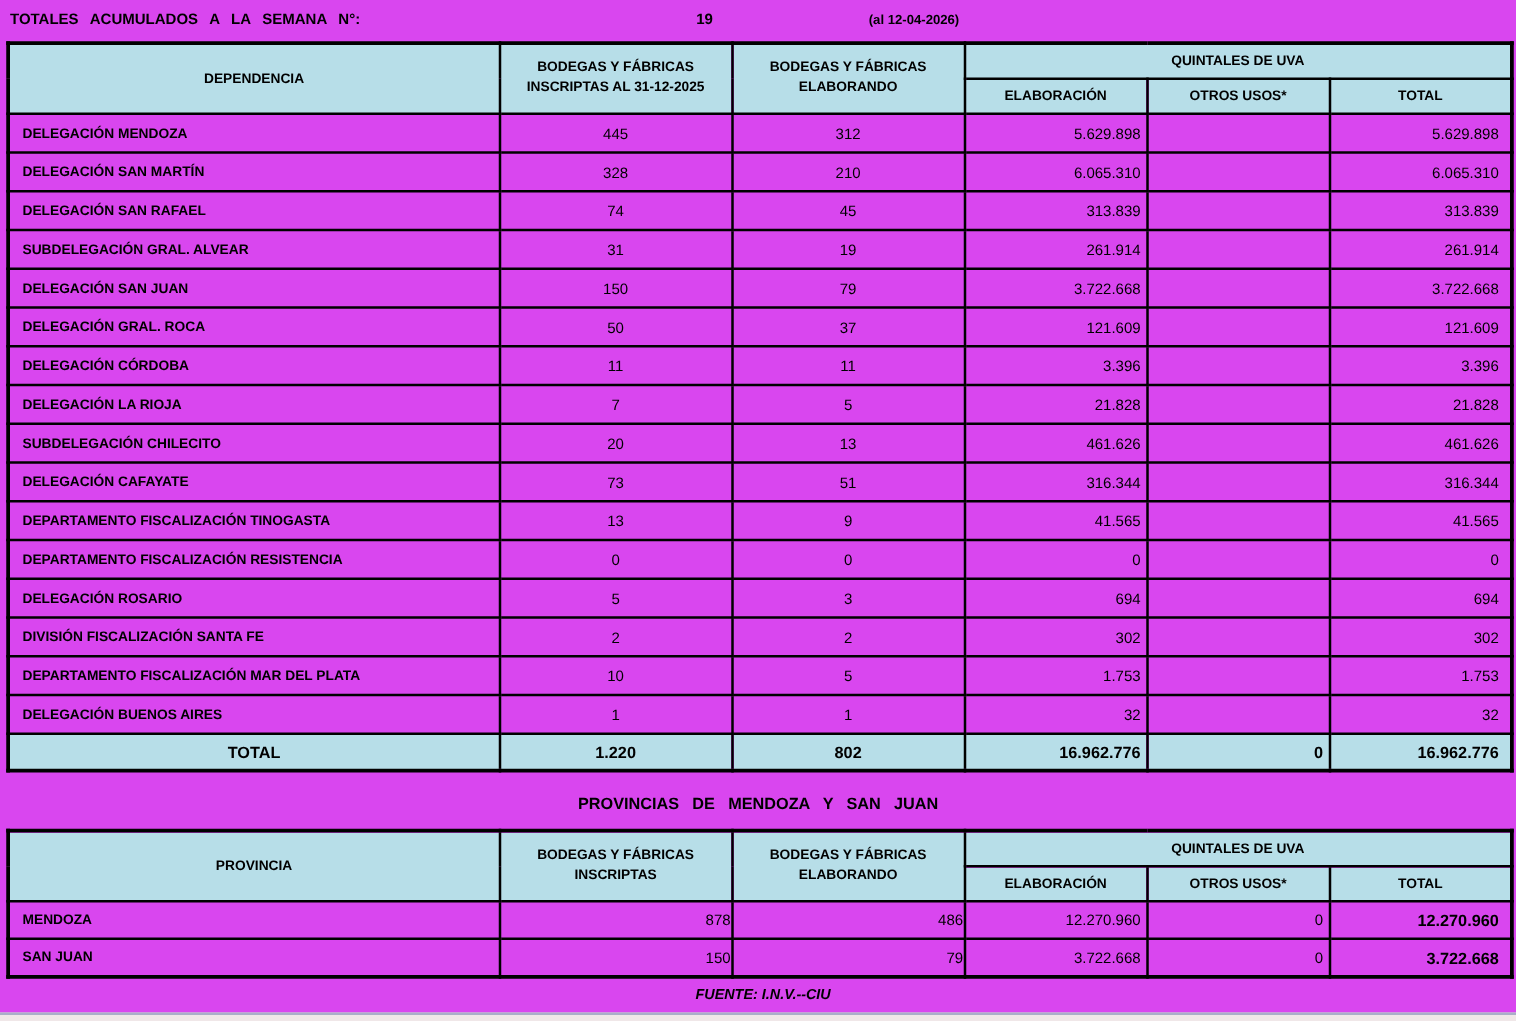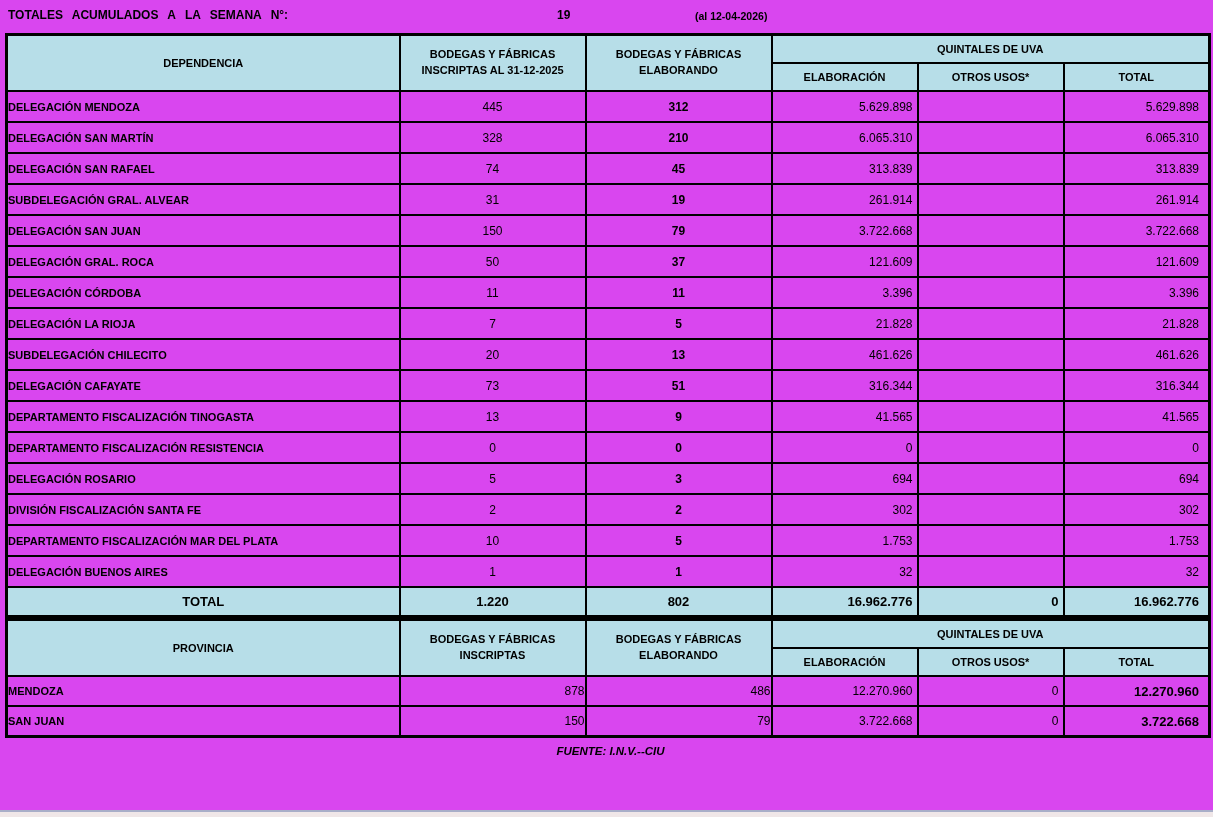--- a/index.html
+++ b/index.html
@@ -13,23 +13,23 @@
 
   
   table{border-collapse:collapse;table-layout:fixed;margin-left:5px;width:1203px;border:3px solid #000;}
   th,td{border:2px solid #000;overflow:hidden;white-space:nowrap;}
   th{background:#B7DEE8;font-size:11px;font-weight:bold;text-align:center;vertical-align:middle;color:#000;padding:0 2px;}
   th.pre{white-space:pre-line;line-height:1.45;}
   .hr1 th{height:26px;}
   .hr2 th{height:26px;}
 
   td{height:29px;font-size:12px;color:#000;vertical-align:middle;padding:0;}
-  .c1{font-weight:bold;font-size:11px;text-align:left;padding-left:0;}
+  .c1{font-weight:bold;font-size:11px;text-align:left;padding-left:10px;}
   .c2{text-align:center;font-weight:normal;}
-  .c3{text-align:center;font-weight:bold;}
+  .c3{text-align:center;}
   .c4{text-align:right;padding-right:4px;}
   .c5{text-align:right;padding-right:4px;}
   .c6{text-align:right;padding-right:9px;}
 
   #t1 tfoot td{background:#B7DEE8;font-weight:bold;font-size:13px;height:27px;}
   #t1 tfoot .c1{text-align:center;font-size:13px;padding-left:0;}
 
   #t2 td{height:28px;}
   #t2 .c2,#t2 .c3{font-weight:normal;text-align:right;}
   #t2 .c6{font-weight:bold;font-size:13px;}
@@ -210,20 +210,21 @@
         <td class="c1">TOTAL</td>
         <td class="c2">1.220</td>
         <td class="c3">802</td>
         <td class="c4">16.962.776</td>
         <td class="c5">0</td>
         <td class="c6">16.962.776</td>
       </tr>
     </tfoot>
   </table>
 
+  <div class="section-title">PROVINCIAS DE MENDOZA Y SAN JUAN</div>
 
   <table id="t2">
     <colgroup>
       <col style="width:393px">
         <col style="width:186px">
         <col style="width:186px">
       <col style="width:146px">
         <col style="width:146px">
         <col style="width:146px">
     </colgroup>

